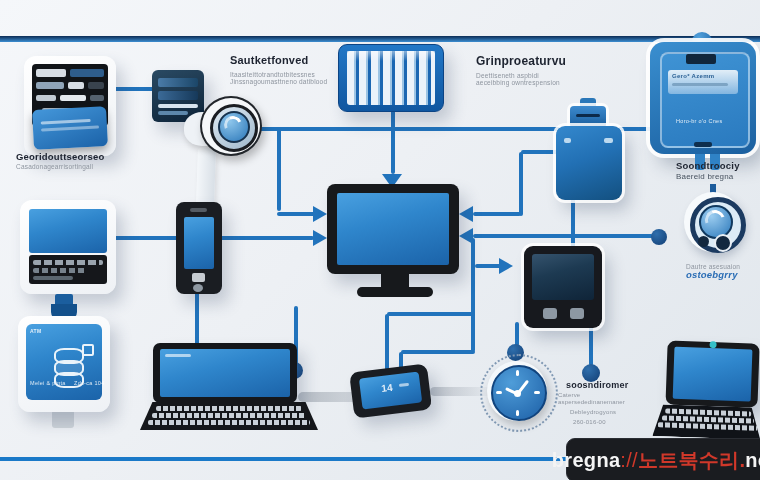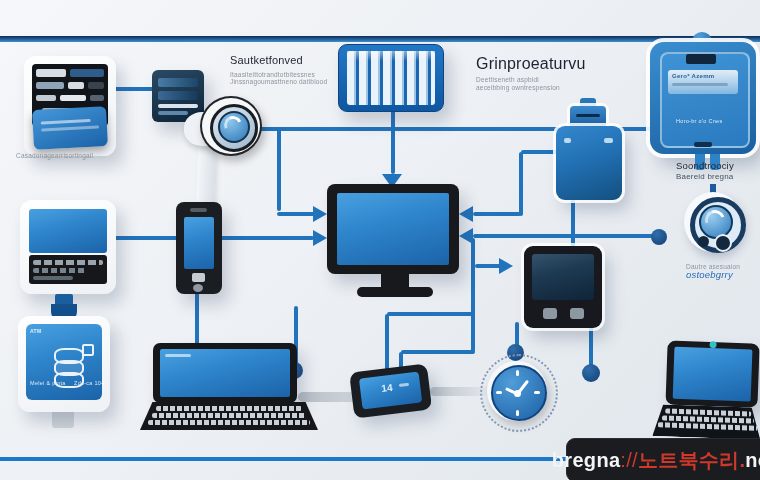--- a/index.html
+++ b/index.html
@@ -5,21 +5,21 @@
   html,body{margin:0;padding:0;}
   body{width:760px;height:480px;overflow:hidden;font-family:"Liberation Sans",sans-serif;}
   #stage{position:relative;width:760px;height:480px;background:linear-gradient(135deg,#f5f7fa 0%,#edf0f4 45%,#e0e6ec 100%);overflow:hidden;}
   .ln{position:absolute;background:#2173bc;border-radius:2px;z-index:2;}
   .dot{position:absolute;border-radius:50%;background:radial-gradient(circle at 35% 30%,#2f6fad,#123e74);z-index:3;}
   .arrow{position:absolute;width:0;height:0;z-index:2;}
   .arrow.r{border-top:8px solid transparent;border-bottom:8px solid transparent;border-left:14px solid #2173bc;}
   .arrow.l{border-top:8px solid transparent;border-bottom:8px solid transparent;border-right:14px solid #2173bc;}
   .arrow.d{border-left:10px solid transparent;border-right:10px solid transparent;border-top:14px solid #2173bc;}
   .lbl{position:absolute;z-index:6;line-height:1.15;}
-  .lbl .t{font-weight:normal;color:#1d2330;font-size:10px;letter-spacing:.2px;}
+  .lbl .t{font-weight:bold;color:#1d2330;font-size:10px;letter-spacing:.2px;}
   .lbl .s{color:#8d949e;font-size:6.5px;letter-spacing:.2px;}
   .dev{position:absolute;z-index:4;}
   .shadow{box-shadow:7px 10px 16px rgba(40,60,90,.22);}
   .whiteframe{background:linear-gradient(160deg,#ffffff,#eef1f5);border-radius:12px;}
   .bluescr{background:linear-gradient(165deg,#49a0e0 0%,#2f86cc 40%,#1b63a9 100%);}
   .bar{position:absolute;border-radius:2px;}
   .keys{background-image:repeating-linear-gradient(90deg,#c9d0d8 0 5px,transparent 5px 7px);}
   .tinytext{position:absolute;color:rgba(255,255,255,.85);font-size:5.5px;letter-spacing:.3px;z-index:5;}
 </style>
 </head>
@@ -230,46 +230,53 @@
     <div class="bluescr" style="position:absolute;left:19px;top:8px;width:78px;height:52px;border-radius:2px;"></div>
     <div style="position:absolute;left:54px;top:1px;width:7px;height:7px;border-radius:50%;background:#35c0c8;"></div>
     <div style="position:absolute;left:0;top:66px;width:108px;height:32px;background:#101318;clip-path:polygon(9% 0,91% 0,100% 100%,0 100%);">
       <div class="bar keys" style="left:12px;top:4px;width:86px;height:5px;"></div>
       <div class="bar keys" style="left:9px;top:11px;width:92px;height:5px;"></div>
       <div class="bar keys" style="left:5px;top:18px;width:100px;height:5px;"></div>
     </div>
   </div>
 
   <div class="lbl" style="left:16px;top:152px;width:160px;">
+    <div class="t" style="font-size:9.5px;">Georidouttseorseo</div>
     <div class="s">Casadonagearrisortingall</div>
   </div>
 
   <div class="lbl" style="left:230px;top:54px;width:130px;">
     <div class="t" style="font-size:11px;">Sautketfonved</div>
     <div class="s" style="margin-top:4px;">Itaasiteittotrandtotbitessnes</div>
     <div class="s">Jinssnagoumasttneno datiblood</div>
   </div>
 
   <div class="lbl" style="left:476px;top:55px;width:130px;">
-    <div class="t" style="font-size:16px;">Grinproeaturvu</div>
+    <div class="t" style="font-size:12px;">Grinproeaturvu</div>
     <div class="s" style="margin-top:3px;">Deettiseneth aspbidi</div>
     <div class="s">aeceibbing owntrespension</div>
   </div>
 
   <div class="lbl" style="left:676px;top:161px;width:90px;">
     <div class="t" style="font-size:9.5px;">Soondtroociy</div>
     <div class="s" style="font-size:8px;color:#46515e;">Baereid bregna</div>
   </div>
 
   <div class="lbl" style="left:686px;top:263px;width:80px;">
     <div class="s">Dautre asesuaion</div>
     <div class="t" style="font-size:9.5px;font-style:italic;color:#2a6db5;">ostoebgrry</div>
   </div>
 
 
+  <div class="lbl" style="left:558px;top:380px;width:90px;">
+    <div class="t" style="font-size:9px;margin-left:8px;">soosndiromer</div>
+    <div class="s" style="font-size:6px;margin-top:2px;">Caterve aspersededinanemaner</div>
+    <div class="s" style="font-size:6px;margin-top:3px;margin-left:12px;">Debleydrogyons</div>
+    <div class="s" style="font-size:6px;margin-top:3px;margin-left:15px;">260-016-00</div>
+  </div>
 
   <div style="position:absolute;left:566px;top:438px;width:194px;height:42px;background:#1a1c20;border:1px solid #2a2d33;border-radius:9px 0 0 9px;z-index:8;display:flex;align-items:center;justify-content:center;">
     <div style="font-size:20px;font-weight:bold;letter-spacing:.3px;white-space:nowrap;">
       <span style="color:#f4f4f4;">bregna</span><span style="color:#d0382a;font-weight:normal;">://</span><span style="color:#d0382a;">노트북수리</span><span style="color:#d0382a;">.</span><span style="color:#f4f4f4;">net</span>
     </div>
   </div>
 
 </div>
 
 </body></html>

